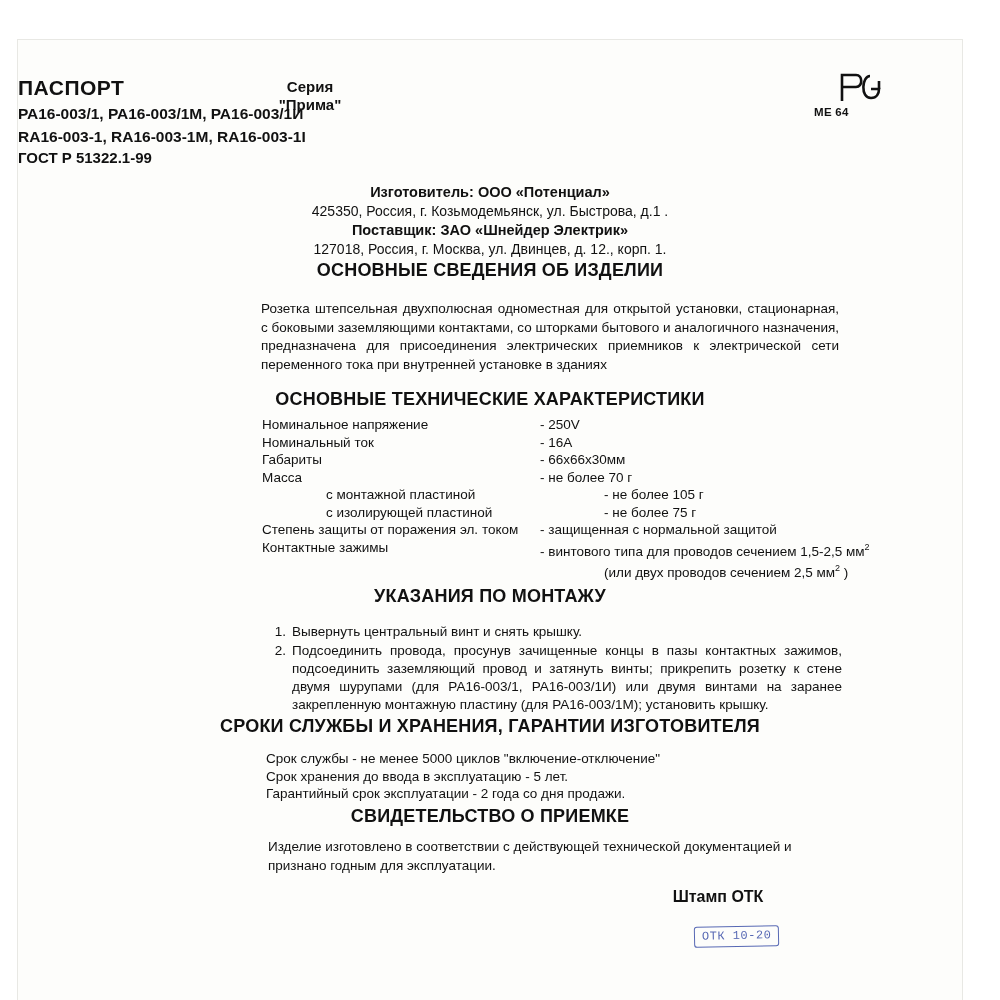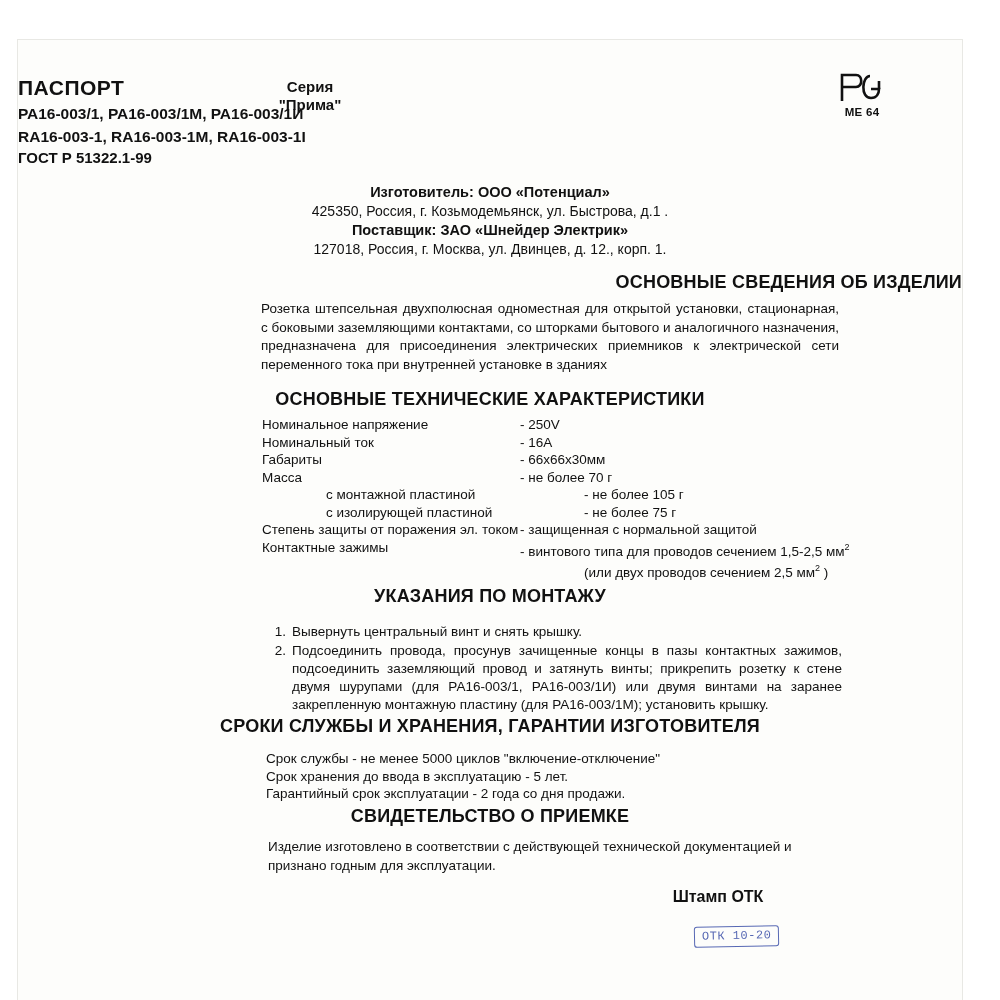--- a/index.html
+++ b/index.html
@@ -74,21 +74,20 @@
     text-align: center;
     font-weight: bold;
     font-size: 15px;
     line-height: 18px;
   }
   .rost {
     position: absolute;
     right: 52px;
     top: 30px;
     width: 96px;
-    text-align: center;
   }
   .rost-mark {
     position: relative;
     height: 34px;
   }
   .rost-mark svg { display: block; margin: 0 auto; }
   .rost-code {
     font-size: 11.5px;
     font-weight: bold;
     letter-spacing: .3px;
@@ -136,21 +135,21 @@
 
   
   .h2 {
     position: absolute;
     width: 944px;
     text-align: center;
     font-size: 18px;
     font-weight: bold;
     letter-spacing: .2px;
   }
-  #h-osn { top: 232px; text-align: right; }
+  #h-osn { top: 220px; }
   #h-teh { top: 349px; }
   #h-mont { top: 546px; }
   #h-srok { top: 676px; }
   #h-svid { top: 766px; }
 
   
   .para {
     position: absolute;
     font-size: 13.5px;
     line-height: 18.5px;
@@ -172,20 +171,21 @@
   .spec {
     position: absolute;
     left: 244px;
     top: 376px;
     width: 620px;
     font-size: 13.5px;
     line-height: 17.5px;
   }
   .spec-row {
     display: flex;
+    gap: 20px;
   }
   .spec-name {
     width: 258px;
     flex: 0 0 258px;
   }
   .spec-name.indent { padding-left: 64px; }
   .spec-val { flex: 1; }
   .sup { font-size: 9px; vertical-align: super; }
 
   

